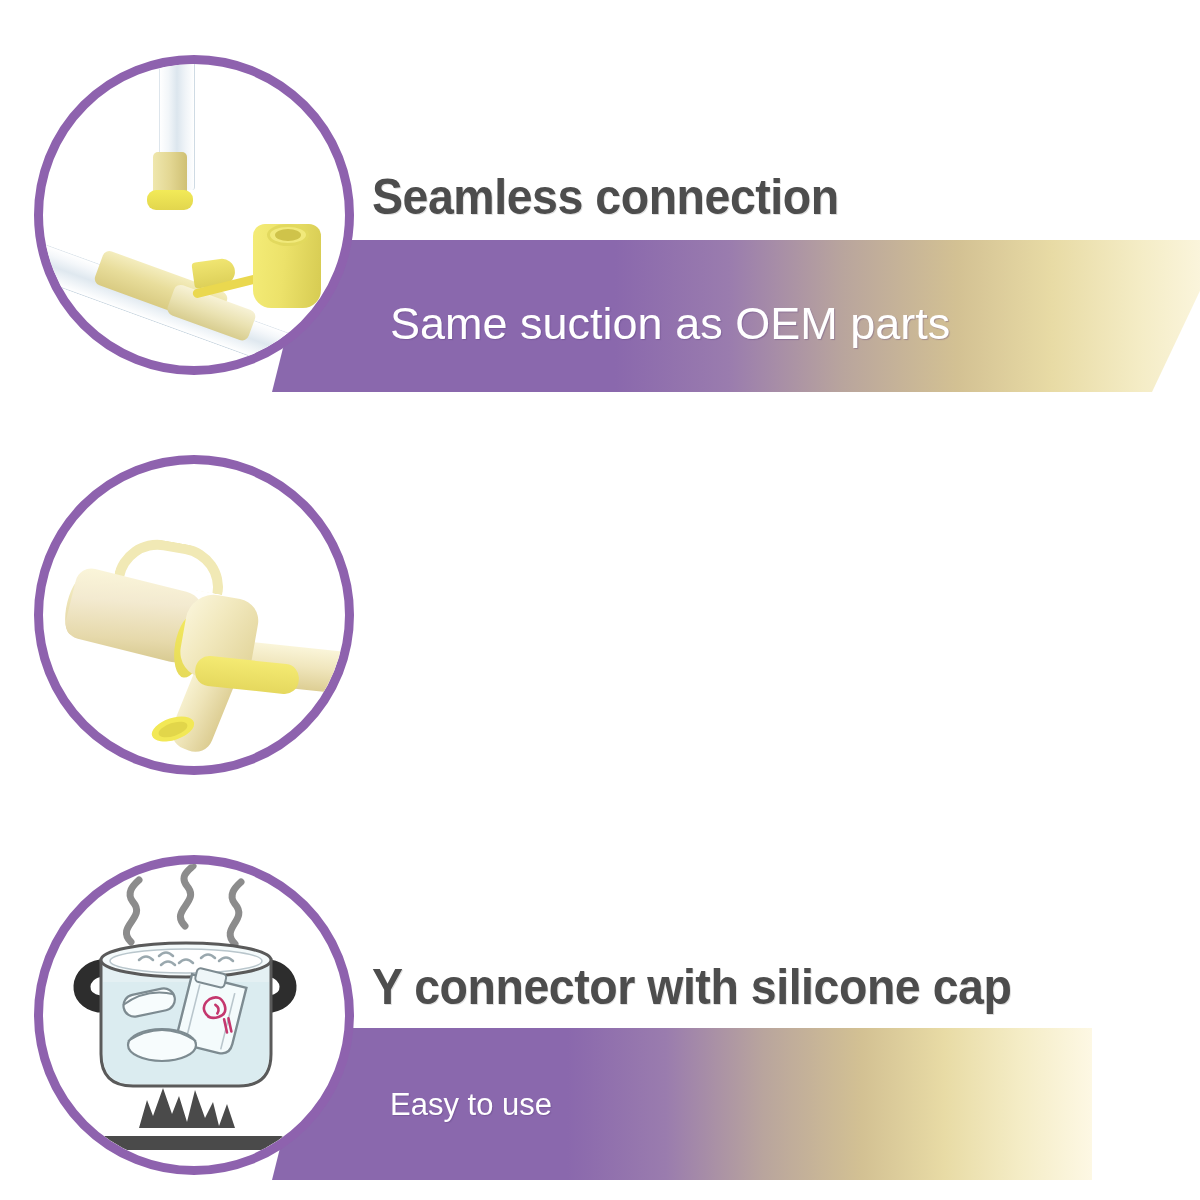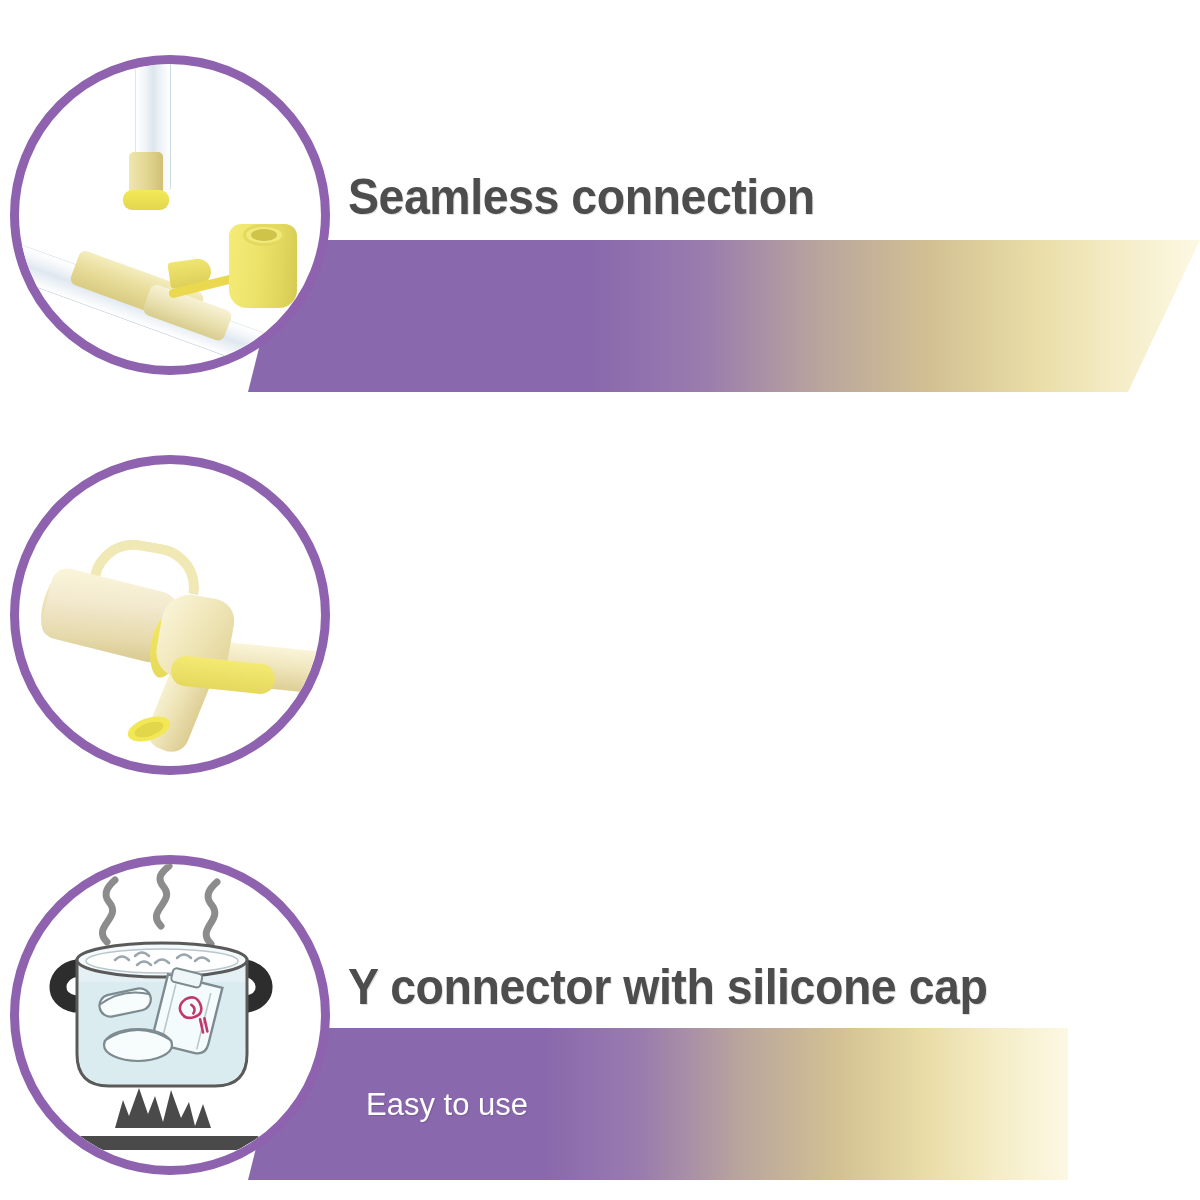--- a/index.html
+++ b/index.html
@@ -3,21 +3,21 @@
 <meta charset="utf-8">
 <style>
   html,body{margin:0;padding:0;}
   body{
     width:1200px;height:1200px;
     background:#ffffff;
     font-family:"Liberation Sans", sans-serif;
     overflow:hidden;
     position:relative;
   }
-  .page{position:relative;width:1088px;height:1200px;}
+  .page{position:relative;width:1088px;height:1200px;margin-left:24px;}
 
   
   .row{position:absolute;left:0;width:1200px;}
   .row-1{top:0;height:400px;}
   .row-2{top:400px;height:400px;}
   .row-3{top:800px;height:400px;}
 
   
   .circle{
     position:absolute;
@@ -295,20 +295,21 @@
         <div class="tab-flap"></div>
         <div class="cap-tether"></div>
         <div class="cap"></div>
         <div class="cap-hole"></div>
         <div class="cap-hole-in"></div>
       </div>
     </div>
 
     <div class="heading h-1">Seamless connection</div>
 
+    <div class="banner-text bt-1">Same suction as OEM parts</div>
   </div>
 
   <div class="row row-2">
 
     <div class="banner banner-2"></div>
 
     <div class="circle">
       <div class="circle-inner">
         <div class="y-loop"></div>
         <div class="y-barrel-end"></div>

